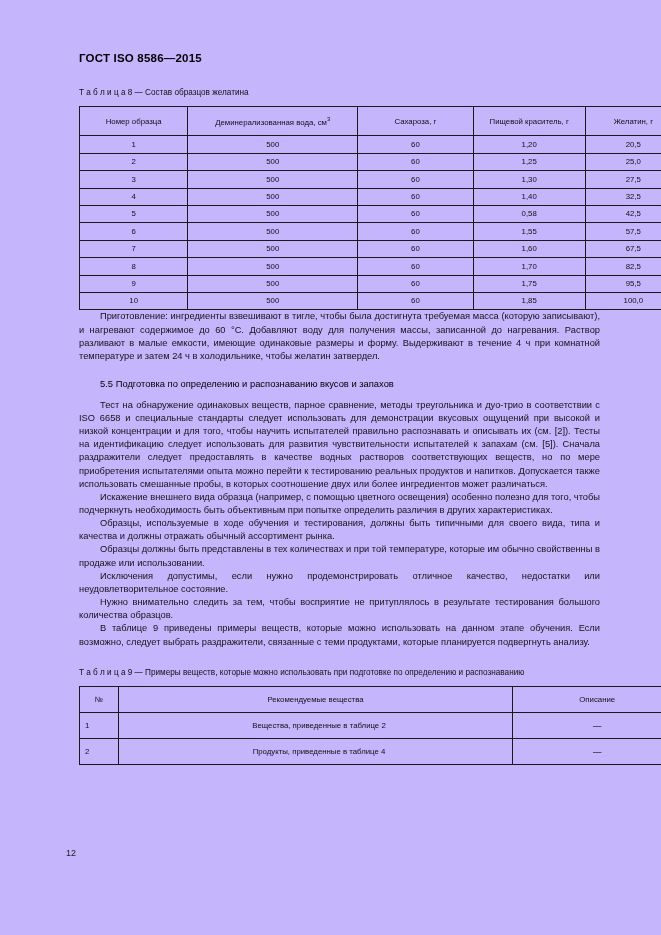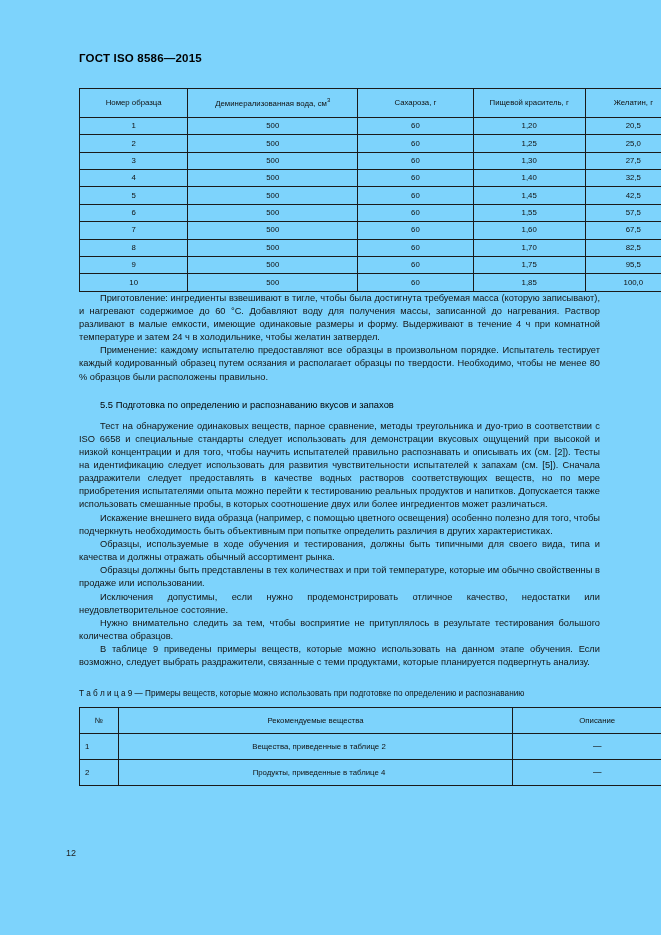--- a/index.html
+++ b/index.html
@@ -14,21 +14,21 @@
     position: relative;
     font-family: "Liberation Sans", sans-serif;
     color: #1a1a1a;
     overflow: hidden;
   }
   .page {
     position: absolute;
     left: 0; top: 0;
     width: 661px;
     height: 935px;
-    background: #7dd3fc;
+    background: #c4b5fd;
   }
   .content {
     position: absolute;
     left: 79px;
     top: 52px;
     width: 521px;
   }
 
   
   .doc-header {
@@ -120,20 +120,21 @@
   }
 </style>
 </head>
 <body>
 
 <div class="page">
   <div class="content">
 
     <div class="doc-header">ГОСТ ISO 8586—2015</div>
 
+    <div class="table-caption">Т а б л и ц а  8 — Состав образцов желатина</div>
 
     <table class="doc-table t8">
       <colgroup>
         <col class="c0">
           <col class="c1">
           <col class="c2">
           <col class="c3">
           <col class="c4">
       </colgroup>
       <thead>
@@ -171,21 +172,21 @@
             <td>4</td>
             <td>500</td>
             <td>60</td>
             <td>1,40</td>
             <td>32,5</td>
           </tr>
         <tr>
             <td>5</td>
             <td>500</td>
             <td>60</td>
-            <td>1,45</td>
+            <td>0,58</td>
             <td>42,5</td>
           </tr>
         <tr>
             <td>6</td>
             <td>500</td>
             <td>60</td>
             <td>1,55</td>
             <td>57,5</td>
           </tr>
         <tr>
@@ -214,21 +215,20 @@
             <td>500</td>
             <td>60</td>
             <td>1,85</td>
             <td>100,0</td>
           </tr>
       </tbody>
     </table>
 
     <p class="body indent block-after-table">Приготовление: ингредиенты взвешивают в тигле, чтобы была достигнута требуемая масса (которую записывают), и нагревают содержимое до 60 °C. Добавляют воду для получения массы, записанной до нагревания. Раствор разливают в малые емкости, имеющие одинаковые размеры и форму. Выдерживают в течение 4 ч при комнатной температуре и затем 24 ч в холодильнике, чтобы желатин затвердел.</p>
 
-    <p class="body indent para-gap">Применение: каждому испытателю предоставляют все образцы в произвольном порядке. Испытатель тестирует каждый кодированный образец путем осязания и располагает образцы по твердости. Необходимо, чтобы не менее 80 % образцов были расположены правильно.</p>
 
     <h3 class="section-head">5.5 Подготовка по определению и распознаванию вкусов и запахов</h3>
 
     <p class="body indent">Тест на обнаружение одинаковых веществ, парное сравнение, методы треугольника и дуо-трио в соответствии с ISO 6658 и специальные стандарты следует использовать для демонстрации вкусовых ощущений при высокой и низкой концентрации и для того, чтобы научить испытателей правильно распознавать и описывать их (см. [2]). Тесты на идентификацию следует использовать для развития чувствительности испытателей к запахам (см. [5]). Сначала раздражители следует предоставлять в качестве водных растворов соответствующих веществ, но по мере приобретения испытателями опыта можно перейти к тестированию реальных продуктов и напитков. Допускается также использовать смешанные пробы, в которых соотношение двух или более ингредиентов может различаться.</p>
 
     <p class="body indent">Искажение внешнего вида образца (например, с помощью цветного освещения) особенно полезно для того, чтобы подчеркнуть необходимость быть объективным при попытке определить различия в других характеристиках.</p>
 
     <p class="body indent">Образцы, используемые в ходе обучения и тестирования, должны быть типичными для своего вида, типа и качества и должны отражать обычный ассортимент рынка.</p>
 
     <p class="body indent">Образцы должны быть представлены в тех количествах и при той температуре, которые им обычно свойственны в продаже или использовании.</p>

